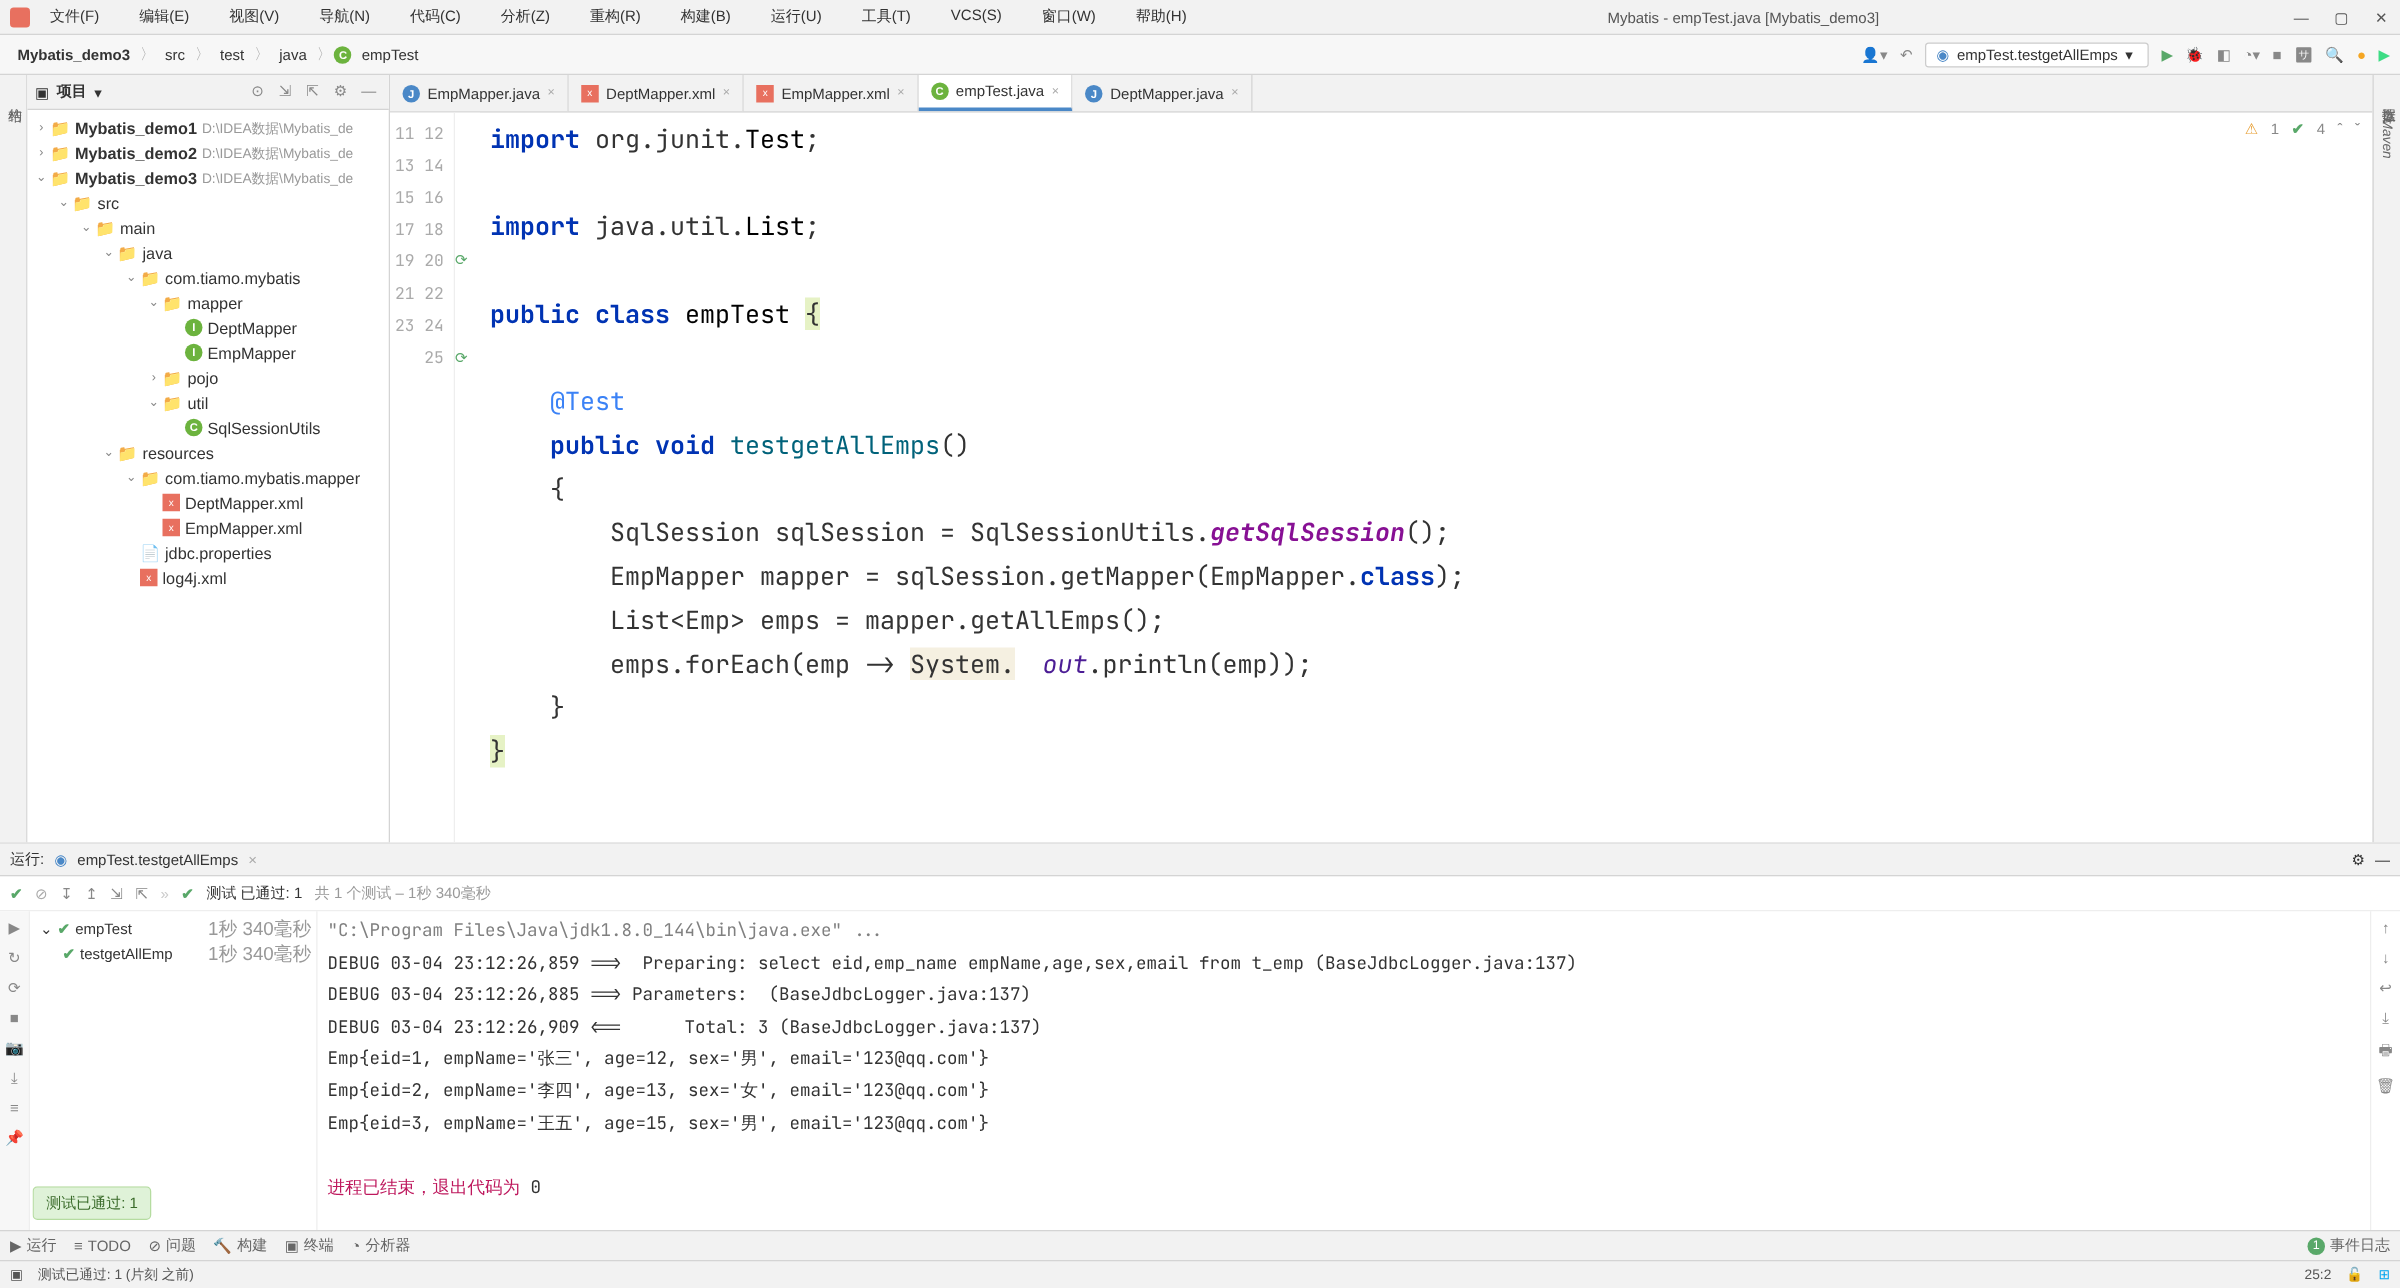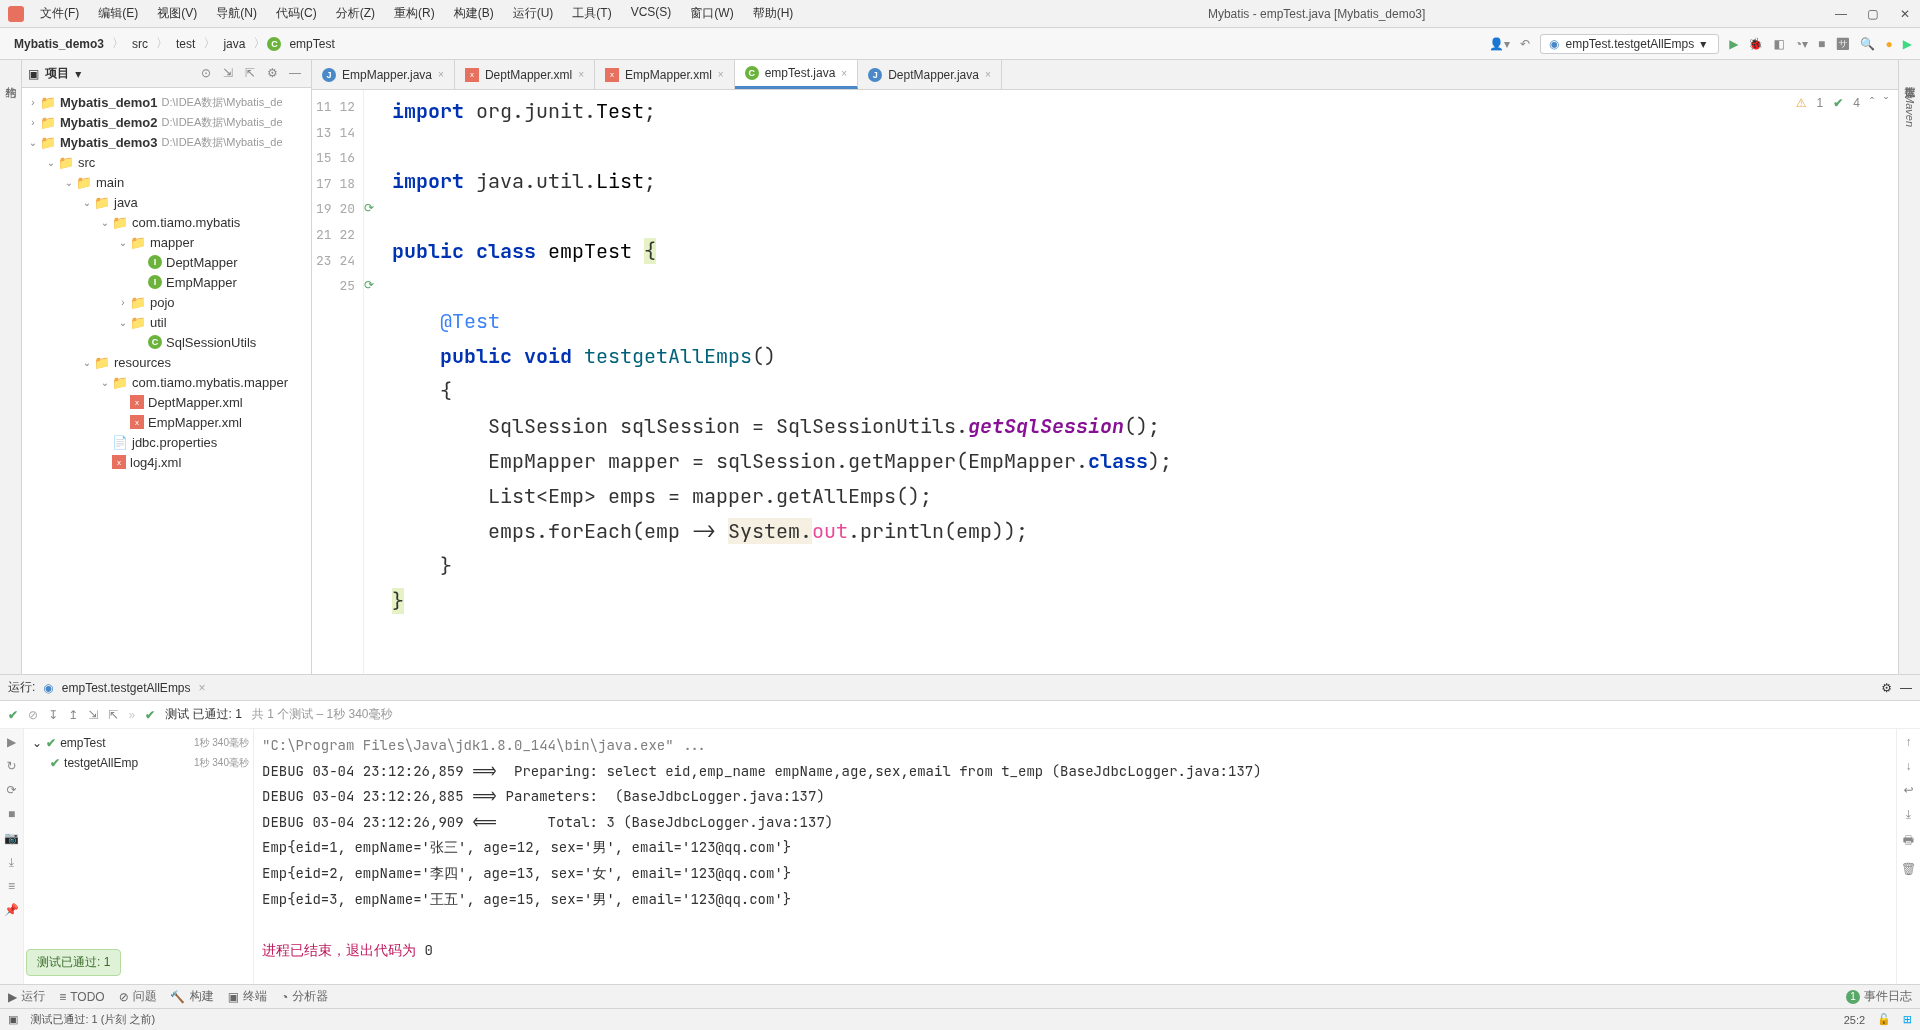--- a/index.html
+++ b/index.html
@@ -1,19 +1,19 @@
 <!DOCTYPE html>
 <html><head>
 <meta charset="utf-8">
 <style>
 * { margin: 0; padding: 0; box-sizing: border-box; }
 body { font-family: "Microsoft YaHei", "Segoe UI", sans-serif; font-size: 12px; color: #333; background: #f2f2f2; width: 1920px; height: 1030px; overflow: hidden; display: flex; flex-direction: column; }
 .titlebar { height: 28px; background: #f2f2f2; display: flex; align-items: center; padding: 0 8px; border-bottom: 1px solid #d4d4d4; }
 .titlebar .logo { width: 16px; height: 16px; background: #e8705f; border-radius: 3px; margin-right: 10px; }
-.titlebar .menus { display: flex; gap: 7px; }
+.titlebar .menus { display: flex; gap: 20px; }
 .titlebar .menus span { padding: 2px 6px; cursor: pointer; }
 .titlebar .title { flex: 1; text-align: center; color: #555; }
 .titlebar .winbtns { display: flex; gap: 18px; align-items: center; }
 .titlebar .winbtns span { width: 14px; text-align: center; color: #555; cursor: pointer; }
 .navbar { height: 32px; background: #f7f7f7; border-bottom: 1px solid #d4d4d4; display: flex; align-items: center; padding: 0 8px; }
 .breadcrumb { display: flex; align-items: center; gap: 2px; }
 .breadcrumb .crumb { padding: 2px 6px; }
 .breadcrumb .sep { color: #aaa; }
 .breadcrumb .crumb.bold { font-weight: bold; }
 .navbar .navright { margin-left: auto; display: flex; align-items: center; gap: 10px; }
@@ -42,34 +42,34 @@
 .tab .close { color: #aaa; font-size: 10px; }
 .code-wrap { flex: 1; display: flex; overflow: hidden; position: relative; }
 .gutter-nums { width: 52px; background: #fff; border-right: 1px solid #eee; text-align: right; padding: 4px 8px 4px 0; color: #aaa; font-family: "JetBrains Mono", Consolas, monospace; font-size: 13px; line-height: 25.6px; }
 .gutter-icons { width: 20px; background: #fff; padding: 4px 0; line-height: 25.6px; font-size: 11px; }
 .code { flex: 1; padding: 4px 8px; font-family: "JetBrains Mono", Consolas, monospace; font-size: 20px; line-height: 35px; overflow: auto; white-space: pre; }
 .code .kw { color: #0033b3; font-weight: bold; }
 .code .ann { color: #3b82f6; }
 .code .fn { color: #00627a; }
 .code .it { font-style: italic; color: #871094; font-weight: bold; }
 .code .cls { color: #000; }
-.code .static { color: #ec4899; }
+.code .static { font-style: italic; color: #4c1d95; padding-left: 22px; }
 .code .hl { background: #e6f2c5; }
 .code-topright { position: absolute; top: 6px; right: 10px; display: flex; gap: 10px; align-items: center; font-size: 12px; color: #888; }
 .runtool { height: 310px; border-top: 1px solid #d4d4d4; background: #fff; display: flex; flex-direction: column; }
 .runtool-header { height: 26px; background: #f2f2f2; border-bottom: 1px solid #d4d4d4; display: flex; align-items: center; padding: 0 8px; gap: 8px; }
 .runtool-header .rtitle { font-weight: normal; }
 .runtool-header .rhspacer { flex: 1; }
 .runtool-toolbar { height: 28px; border-bottom: 1px solid #eee; display: flex; align-items: center; padding: 0 8px; gap: 10px; }
 .runtool-body { flex: 1; display: flex; min-height: 0; }
 .runtool-leftcol { width: 24px; background: #f7f7f7; border-right: 1px solid #eee; display: flex; flex-direction: column; align-items: center; padding: 6px 0; gap: 10px; }
 .runtool-leftcol span { color: #888; cursor: pointer; }
 .test-tree { width: 230px; border-right: 1px solid #eee; padding: 4px; font-size: 12px; }
 .test-tree .trow { display: flex; align-items: center; height: 20px; gap: 4px; padding-left: 4px; }
-.test-tree .trow .time { margin-left: auto; color: #999; font-size: 10px; }
+.test-tree .trow .time { margin-left: auto; color: #999; font-size: 15px; }
 .console { flex: 1; overflow: auto; font-family: "JetBrains Mono", Consolas, monospace; font-size: 14px; line-height: 25.6px; padding: 4px 8px; white-space: pre; }
 .console .n1 { color: #808080; }
 .console .grn { color: #be185d; text-align: right; }
 .console-right { width: 24px; border-left: 1px solid #eee; display: flex; flex-direction: column; align-items: center; padding: 6px 0; gap: 10px; color: #888; }
 .bottombar { height: 24px; background: #f2f2f2; border-top: 1px solid #d4d4d4; display: flex; align-items: center; padding: 0 8px; gap: 14px; }
 .bottombar .bicon { display: flex; align-items: center; gap: 4px; color: #666; cursor: pointer; }
 .bottombar .spacer { flex: 1; }
 .statusbar { height: 22px; background: #f2f2f2; border-top: 1px solid #d4d4d4; display: flex; align-items: center; padding: 0 8px; gap: 12px; font-size: 11px; color: #555; }
 .statusbar .spacer { flex: 1; }
 .green-check { color: #59a869; font-weight: bold; }

